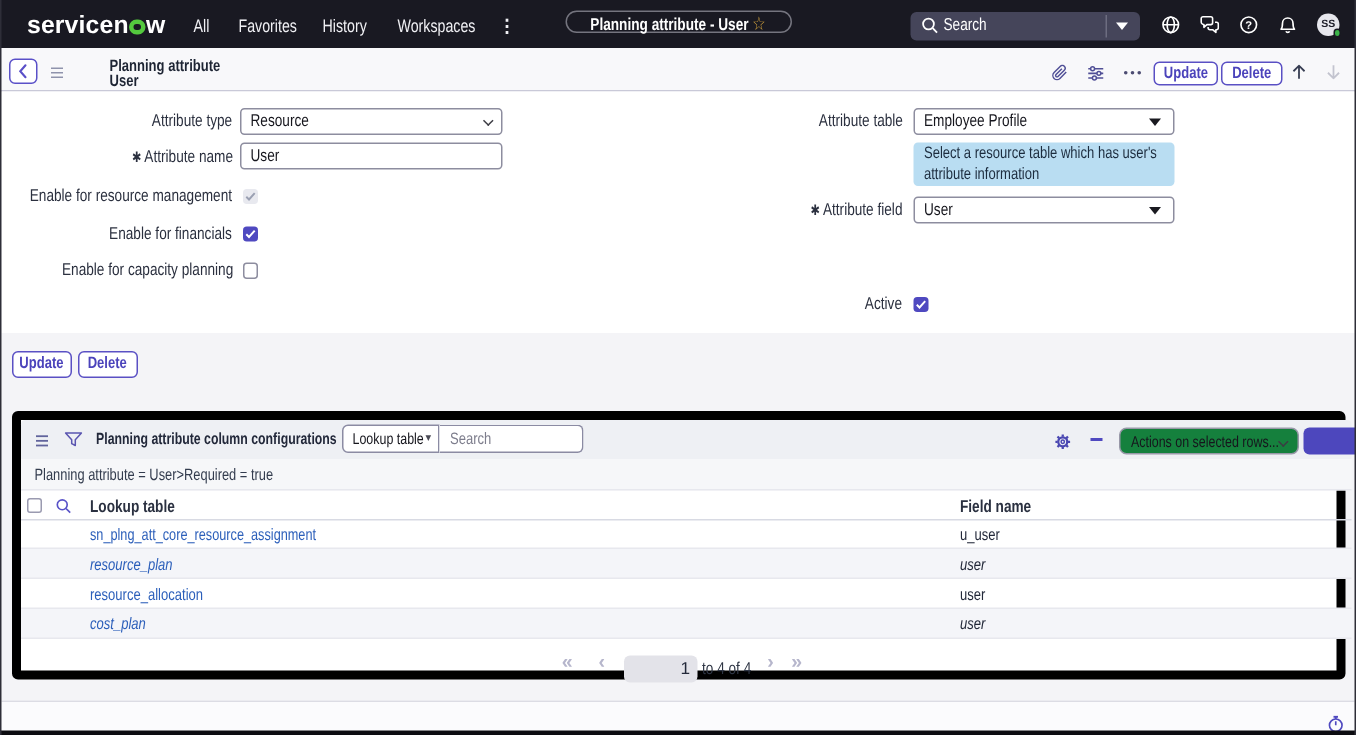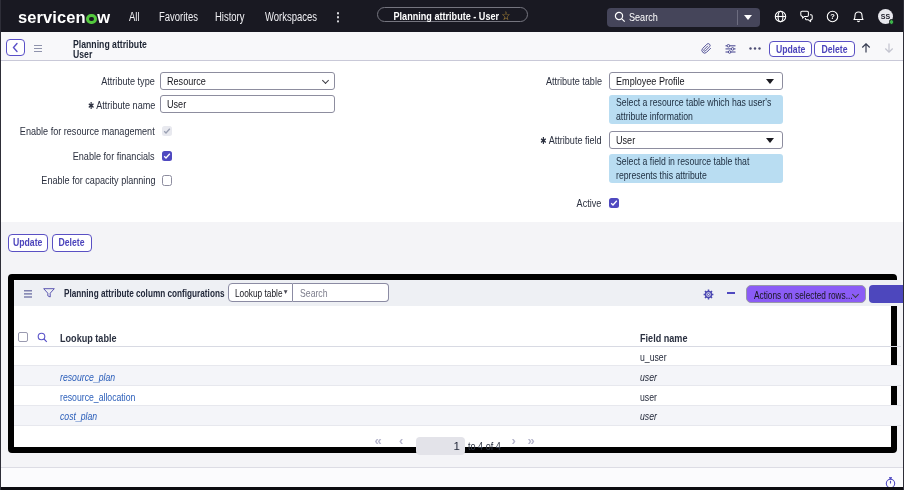--- a/index.html
+++ b/index.html
@@ -52,21 +52,21 @@
 #gray { position:absolute; left:1px; top:222px; width:902px; height:244.5px; background:#f4f4f7; }
 .btn2 { position:absolute; top:12px; height:17.5px; background:#fff; border:1px solid #5a50c4; border-radius:4px; color:#4b43bb; font-size:11px; font-weight:700; text-align:center; line-height:15px; }
 
 
 #card { position:absolute; left:7.5px; top:273.5px; width:889px; height:179px; background:#fff; border:6px solid #000000; border-radius:4px; }
 #lhdr { position:absolute; left:0; top:0; width:887px; height:26.5px; background:#eef0f4; border-radius:3px 3px 0 0; }
 #ltitle { position:absolute; left:50px; top:7.5px; font-size:10.8px; font-weight:700; color:#22283a; }
 #lselbox { position:absolute; left:214px; top:3.5px; width:65px; height:18.5px; background:#fff; border:1px solid #8b8ba3; border-radius:4px 0 0 4px; font-size:10.5px; color:#16161d; padding:2.5px 0 0 6px; white-space:nowrap; }
 #lsearch { position:absolute; left:279px; top:3.5px; width:96px; height:18.5px; background:#fff; border:1px solid #8b8ba3; border-left:none; border-radius:0 4px 4px 0; font-size:11px; color:#7d7d8c; padding:2.5px 0 0 7px; }
 #minus { position:absolute; left:713px; top:12.5px; width:8px; height:1.6px; background:#4f49c0; }
-#actsel { position:absolute; left:732px; top:5.5px; width:120px; height:17.5px; background:#8b5cf6; border:1px solid #9898a8; border-radius:5px; font-size:10.5px; color:#16161d; padding:2.5px 0 0 7px; white-space:nowrap; }
+#actsel { position:absolute; left:732px; top:5.5px; width:120px; height:17.5px; background:#15803d; border:1px solid #9898a8; border-radius:5px; font-size:10.5px; color:#16161d; padding:2.5px 0 0 7px; white-space:nowrap; }
 #newbtn { position:absolute; left:855.5px; top:5.5px; width:40px; height:17.5px; background:#4d47bd; border-radius:4px; color:#fff; font-size:11.5px; font-weight:700; text-align:center; line-height:17px;padding-left:48px; }
 #bcrumb { position:absolute; left:0; top:26.5px; width:887px; height:21px; background:#f6f7f9; border-bottom:1px solid #e7e8ee; font-size:11px; color:#333c4e; padding:4.5px 0 0 9.5px; }
 #throw { position:absolute; left:0; top:47.5px; width:887px; height:19.5px; border-bottom:1px solid #d8dae3; }
 #throw .hcb { position:absolute; left:4.8px; top:5px; width:9.5px; height:9.5px; border:1px solid #9a9ab0; border-radius:2px; background:#fff; }
 .hname { position:absolute; top:4.5px; font-size:11.5px; font-weight:700; color:#2a3040; }
 .trow { position:absolute; left:0; width:887px; height:19.8px; border-bottom:1px solid #e7e8ee; }
 .trow.alt { background:#f4f5f9;font-style:italic; }
 .tlink { position:absolute; left:46px; top:4.5px; font-size:11px; color:#2c5fba; }
 .tval { position:absolute; left:626.5px; top:4.5px; font-size:11px; color:#23293a; }
 #pager { position:absolute; left:0; top:146.5px; width:887px; height:32px; }
@@ -179,21 +179,20 @@
 
   <div class="lbl" style="right:748px;top:113px;"><span class="tr">Enable for capacity planning</span></div>
   <div class="cb off" style="left:160.5px;top:114px;"></div>
 
   <div class="lbl" style="right:301.5px;top:13.5px;"><span class="tr">Attribute table</span></div>
   <div class="sel" style="left:607.5px;top:10.5px;width:174px;"><span class="t">Employee Profile</span><div class="tri" style="right:8px;top:6px;"></div></div>
   <div class="info" style="left:607.5px;top:33.5px;"><span class="t">Select a resource table which has user's</span><br><span class="t">attribute information</span></div>
 
   <div class="lbl" style="right:301.5px;top:72.5px;text-align:right;"><span class="tr"><span class="ast">✱</span> Attribute field</span></div>
   <div class="sel" style="left:607.5px;top:69.5px;width:174px;"><span class="t">User</span><div class="tri" style="right:8px;top:6px;"></div></div>
-  <div class="info" style="left:607.5px;top:92.5px;"><span class="t">Select a field in resource table that</span><br><span class="t">represents this attribute</span></div>
 
   <div class="lbl" style="right:301.5px;top:135.5px;text-decoration:underline;"><span class="tr">Active</span></div>
   <div class="cb on" style="left:607.5px;top:136.5px;">
       <svg width="8" height="8" viewBox="0 0 8 8">
         <path d="M1.2 4.2 L3 6 L6.8 1.8" fill="none" stroke="#fff" stroke-width="1.3"></path>
       </svg>
     </div>
 </div>
 
 <div id="gray">
@@ -216,30 +215,32 @@
     <div id="lsearch"><span class="t">Search</span></div>
     <svg style="position:absolute;left:689.5px;top:9.5px;" width="11" height="11" viewBox="0 0 11 11">
         <circle cx="5.5" cy="5.5" r="3" fill="none" stroke="#4b48b2" stroke-width="1.5"></circle>
         <circle cx="5.5" cy="5.5" r="1.1" fill="none" stroke="#4b48b2" stroke-width="1"></circle>
         <path d="M8.9 5.5 L10.4 5.5 M5.5 8.9 L5.5 10.4 M2.1 5.5 L0.6 5.5 M5.5 2.1 L5.5 0.6 M7.9 7.9 L9 9 M3.1 3.1 L2 2 M7.9 3.1 L9 2 M3.1 7.9 L2 9" stroke="#4b48b2" stroke-width="1.5"></path>
       </svg>
     <div id="minus"></div>
     <div id="actsel"><span class="t">Actions on selected rows...</span><div class="chev" style="right:7px;top:5.5px;width:5px;height:5px;"></div></div>
     <div id="newbtn"><span class="tc">New</span></div>
   </div>
+  <div id="bcrumb"><span class="t" style="transform:scaleX(0.78);">Planning attribute = User&gt;Required = true</span></div>
   <div id="throw">
     <div class="hcb"></div>
     <svg style="position:absolute;left:23px;top:4.5px;" width="11" height="11" viewBox="0 0 11 11">
         <circle cx="4.5" cy="4.5" r="3.3" fill="none" stroke="#5953c8" stroke-width="1.1"></circle>
         <line x1="7" y1="7" x2="9.8" y2="9.8" stroke="#5953c8" stroke-width="1.1"></line>
       </svg>
     <div class="hname" style="left:46px;"><span class="t">Lookup table</span></div>
     <div class="hname" style="left:626.5px;"><span class="t">Field name</span></div>
   </div>
   <div class="trow" style="top:67px;">
+      <div class="tlink"><span class="t" style="transform:scaleX(0.77);">sn_plng_att_core_resource_assignment</span></div>
       <div class="tval"><span class="t">u_user</span></div>
     </div>
   <div class="trow alt" style="top:86.8px;">
       <div class="tlink"><span class="t">resource_plan</span></div>
       <div class="tval"><span class="t">user</span></div>
     </div>
   <div class="trow" style="top:106.6px;">
       <div class="tlink"><span class="t">resource_allocation</span></div>
       <div class="tval"><span class="t">user</span></div>
     </div>

